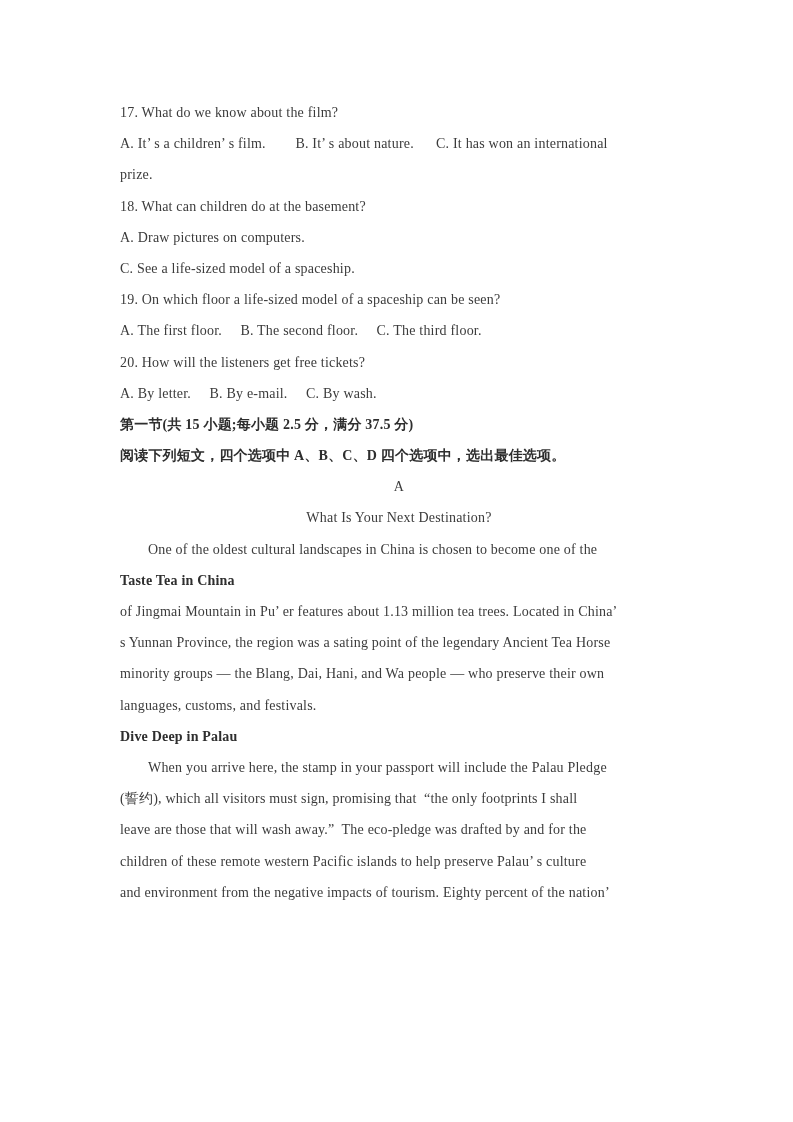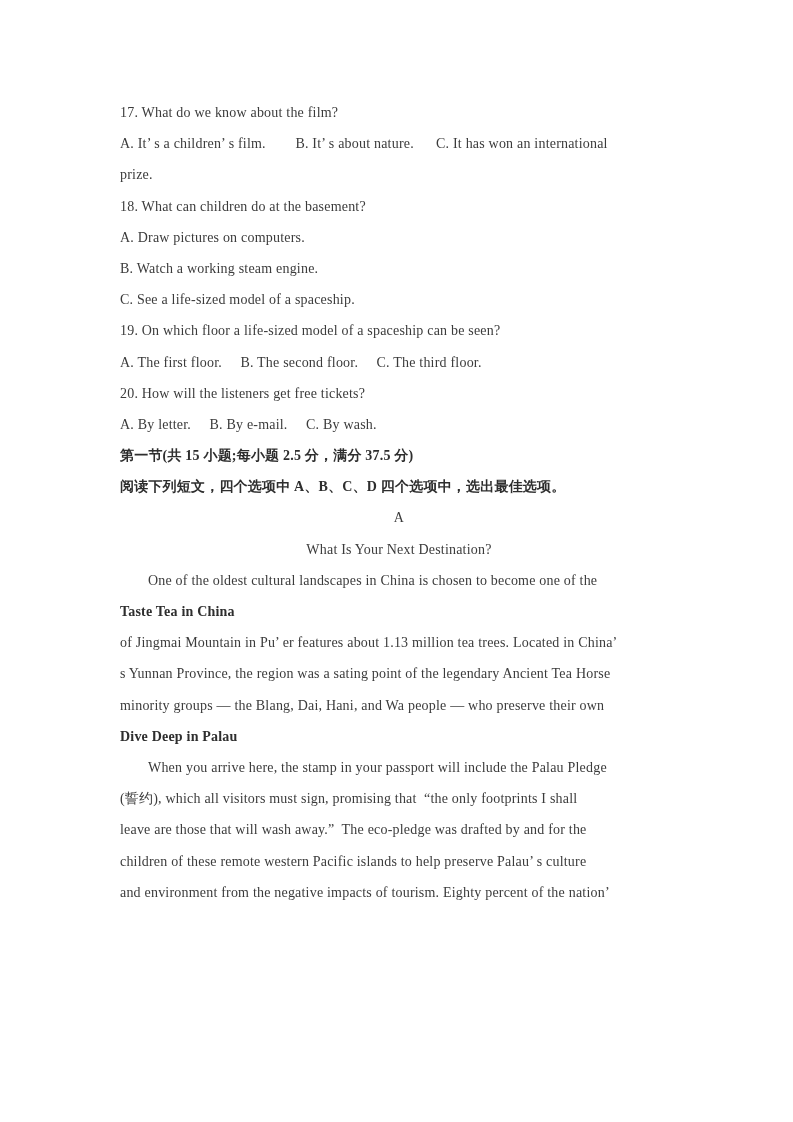--- a/index.html
+++ b/index.html
@@ -47,21 +47,20 @@
 <div class="page">
   <div class="content">
 
     <section>
       <p class="line">17. What do we know about the film?</p>
       <p class="line">A. It’ s a children’ s film.        B. It’ s about nature.      C. It has won an international</p>
       <p class="line">prize.</p>
 
       <p class="line">18. What can children do at the basement?</p>
       <p class="line">A. Draw pictures on computers.</p>
-      <p class="line">B. Watch a working steam engine.</p>
       <p class="line">C. See a life-sized model of a spaceship.</p>
 
       <p class="line">19. On which floor a life-sized model of a spaceship can be seen?</p>
       <p class="line">A. The first floor.     B. The second floor.     C. The third floor.</p>
 
       <p class="line">20. How will the listeners get free tickets?</p>
       <p class="line">A. By letter.     B. By e-mail.     C. By wash.</p>
     </section>
 
     <section>
@@ -69,20 +68,21 @@
       <p class="line bold">阅读下列短文，四个选项中 A、B、C、D 四个选项中，选出最佳选项。</p>
 
       <p class="line center">A</p>
       <p class="line center">What Is Your Next Destination?</p>
 
       <p class="line indent">One of the oldest cultural landscapes in China is chosen to become one of the</p>
       <p class="line bold">Taste Tea in China</p>
       <p class="line">of Jingmai Mountain in Pu’ er features about 1.13 million tea trees. Located in China’</p>
       <p class="line">s Yunnan Province, the region was a sating point of the legendary Ancient Tea Horse</p>
       <p class="line">minority groups — the Blang, Dai, Hani, and Wa people — who preserve their own</p>
+      <p class="line">languages, customs, and festivals.</p>
 
       <p class="line bold">Dive Deep in Palau</p>
       <p class="line indent">When you arrive here, the stamp in your passport will include the Palau Pledge</p>
       <p class="line">(誓约), which all visitors must sign, promising that  “the only footprints I shall</p>
       <p class="line">leave are those that will wash away.”  The eco-pledge was drafted by and for the</p>
       <p class="line">children of these remote western Pacific islands to help preserve Palau’ s culture</p>
       <p class="line">and environment from the negative impacts of tourism. Eighty percent of the nation’</p>
     </section>
 
   </div>

